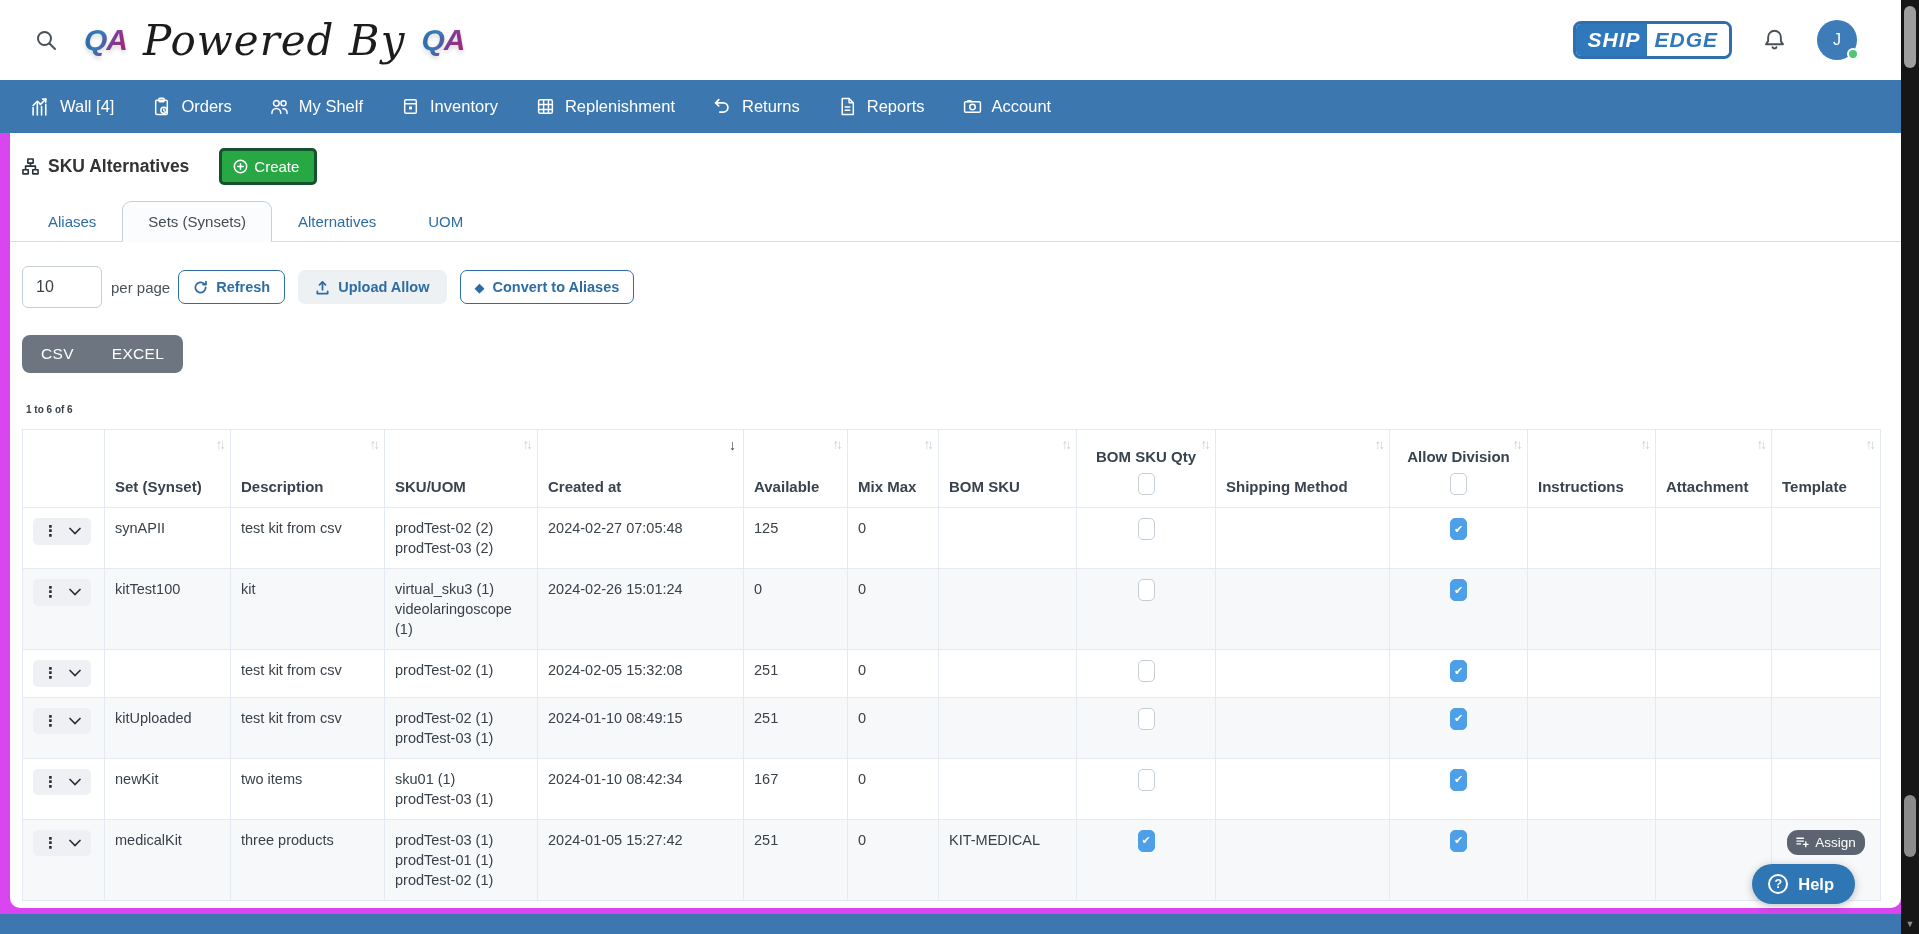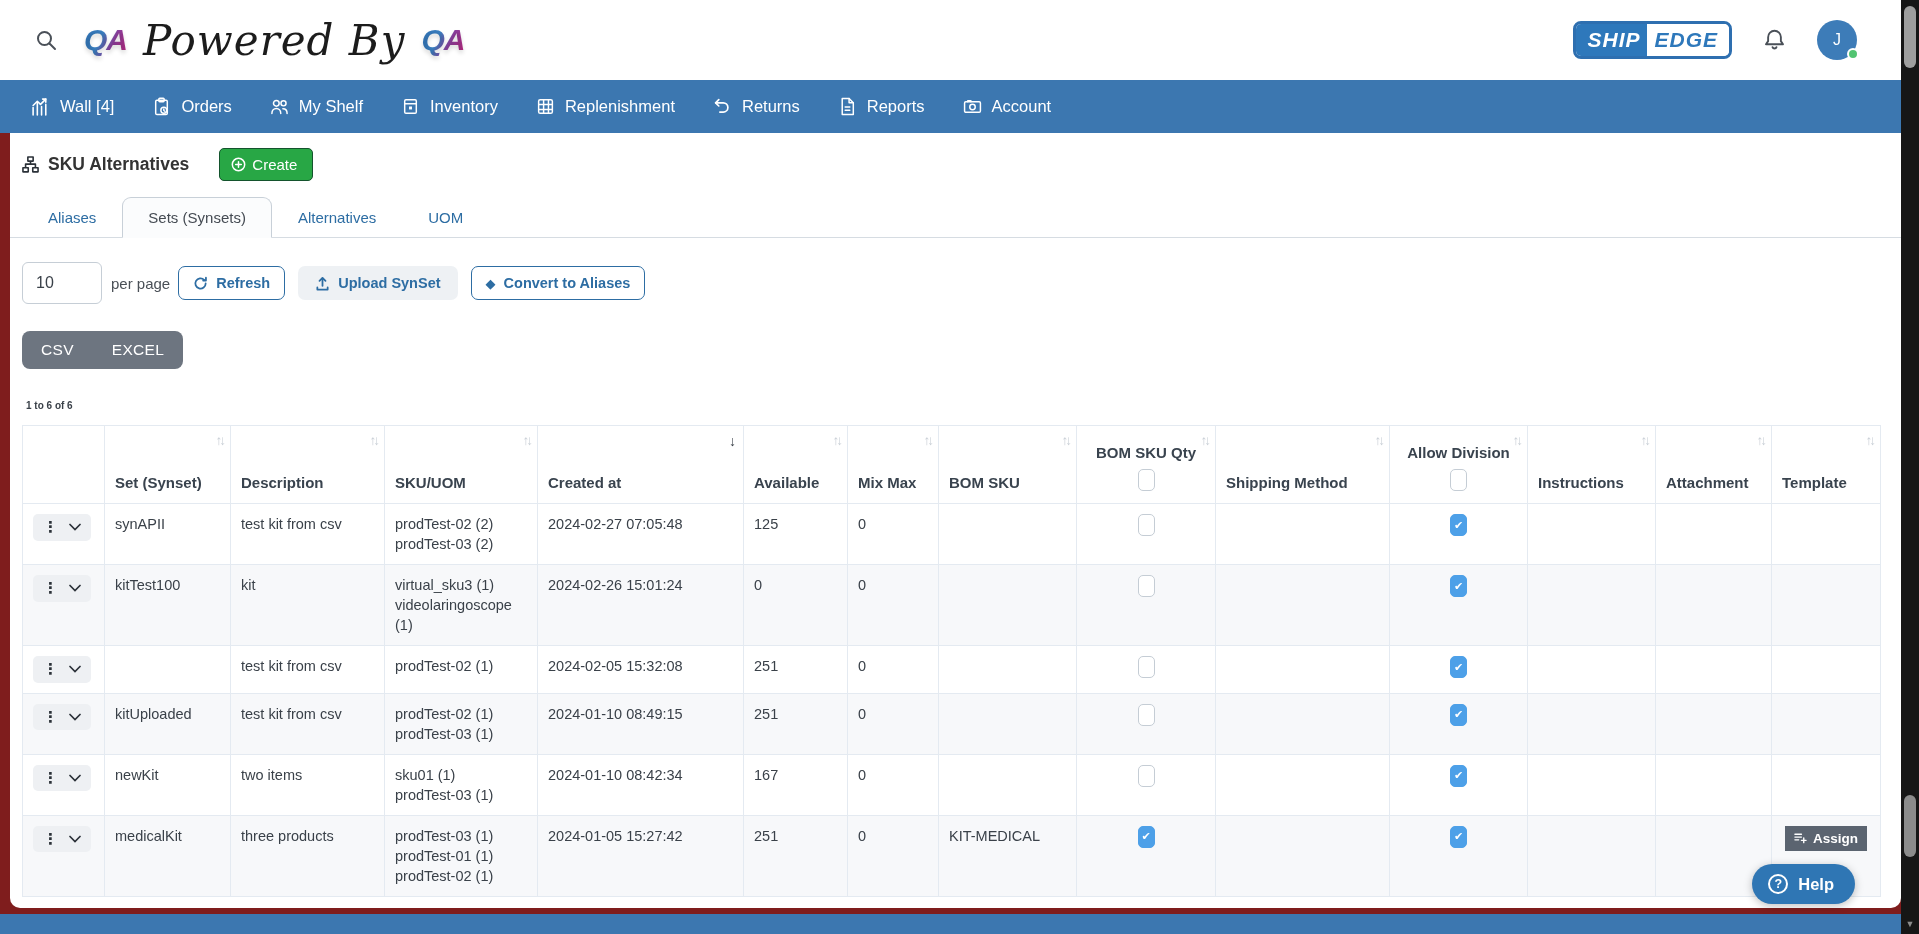--- a/index.html
+++ b/index.html
@@ -1,17 +1,17 @@
 <!DOCTYPE html>
 <html><head>
 <meta charset="utf-8">
 <style>
   *{box-sizing:border-box;margin:0;padding:0}
   body{margin:0;background:#ececec;font-family:"Liberation Sans","DejaVu Sans",sans-serif;-webkit-font-smoothing:antialiased}
-  .viewport{position:relative;width:1919px;height:934px;overflow:hidden;background:#7f1d1d}
+  .viewport{position:relative;width:1919px;height:934px;overflow:hidden;background:#d946ef}
 
   
   .topbar{height:80px;background:#fff;display:flex;align-items:center;padding:0 0 0 34px}
   .search-btn{margin-right:26px;cursor:pointer;display:flex}
   .logo{display:flex;align-items:center;gap:16px}
   .qa-mark{font-weight:900;font-style:italic;font-size:30px;letter-spacing:-1px;
     background:linear-gradient(115deg,#2f6fb2 0%,#3b82c4 40%,#8e3f9e 65%,#c2267d 100%);
     -webkit-background-clip:text;background-clip:text;color:transparent;text-shadow:0 3px 4px rgba(0,0,0,0.15)}
   .powered{font-family:"DejaVu Serif","Liberation Serif",serif;font-style:italic;font-size:42px;color:#1c1c1c;letter-spacing:1px}
   .topbar-right{margin-left:auto;display:flex;align-items:center;gap:30px;padding-right:62px}
@@ -24,21 +24,21 @@
 
   
   .mainnav{height:53px;background:#3c77b0;display:flex;align-items:center;padding:7px 12px}
   .nav-item{display:flex;align-items:center;gap:10px;color:#fff;font-size:16.5px;padding:0 19px;height:100%;cursor:pointer;text-decoration:none;white-space:nowrap}
   .nav-item svg{flex:0 0 auto}
 
   
   .card{position:relative;margin:0 18px 0 10px;background:#fff;height:775px;border-radius:0 0 10px 10px;overflow:hidden}
   .title-row{display:flex;align-items:center;padding:15px 0 8px 12px}
   .page-title{display:flex;align-items:center;gap:9px;font-size:17.5px;font-weight:bold;color:#333}
-  .create-btn{margin-left:30px;display:inline-flex;align-items:center;gap:6px;background:#28a745;border:1px solid #14532d;color:#fff;font-size:15px;border-radius:5px;padding:7px 15px 7px 11px;cursor:pointer}
+  .create-btn{margin-left:30px;display:inline-flex;align-items:center;gap:6px;background:#28a745;border:3px solid #14532d;color:#fff;font-size:15px;border-radius:5px;padding:7px 15px 7px 11px;cursor:pointer}
 
   .tabs{display:flex;margin-top:8px;padding-left:12px;border-bottom:1px solid #d6dce2}
   .tab{padding:11px 25px;font-size:15px;color:#2d6da3;cursor:pointer;border:1px solid transparent;border-bottom:none}
   .tab.active{color:#454b53;background:#fbfcfd;border:1px solid #c8d0d8;border-bottom:1px solid #fbfcfd;border-radius:9px 9px 0 0;margin-bottom:-1px}
 
   .controls{display:flex;align-items:center;margin:24px 18px 0 12px;position:relative}
   .pp-input{width:80px;height:42px;border:1px solid #c6ced6;border-radius:6px;font-size:16px;padding:0 13px;color:#3a4149;font-family:inherit}
   .pp-label{margin:0 8px 0 9px;font-size:15px;color:#4a5057}
   .btn-outline{display:inline-flex;align-items:center;gap:8px;border:1.5px solid #2d6da3;color:#2d6da3;background:#fff;font-weight:bold;font-size:14.5px;border-radius:7px;padding:8px 14px;cursor:pointer;font-family:inherit}
   .btn-soft{display:inline-flex;align-items:center;gap:8px;border:none;color:#2d6da3;background:#eef1f4;font-weight:bold;font-size:14.5px;border-radius:7px;padding:9px 17px;margin:0 13px;cursor:pointer;font-family:inherit}
@@ -61,21 +61,21 @@
   .th-check .th-label{display:block;margin-bottom:8px}
   .grid tbody td{padding:10px 10px;font-size:14.5px;color:#3a4149;vertical-align:top;line-height:1.38}
   .grid tbody tr:nth-child(even){background:#f7f8fa}
   .c-sku{white-space:pre-line}
   .c-center{text-align:center !important}
   .cbx{display:inline-flex;width:17px;height:22px;border:1.5px solid #c5cdd5;border-radius:5px;background:#fff;align-items:center;justify-content:center;cursor:pointer;vertical-align:middle}
   .cbx.checked{background:#4da0e8;border-color:#4da0e8}
   .cbx.checked::after{content:"✔";color:#fff;font-size:11px;font-weight:bold}
   .action-pill{display:inline-flex;align-items:center;gap:11px;background:#eef0f3;border-radius:5px;padding:3px 10px;cursor:pointer}
   .dots{font-size:15px;font-weight:bold;color:#2b3138}
-  .assign-btn{display:inline-flex;align-items:center;gap:6px;background:#5b6470;color:#fff;border:none;border-radius:0;font-size:13.5px;font-weight:bold;padding:5px 9px;cursor:pointer;font-family:inherit}
+  .assign-btn{display:inline-flex;align-items:center;gap:6px;background:#5b6470;color:#fff;border:none;border-radius:11px;font-size:13.5px;font-weight:normal;padding:5px 9px;cursor:pointer;font-family:inherit}
   .help-btn{position:absolute;right:64px;bottom:30px;display:inline-flex;align-items:center;gap:10px;background:#2f76b4;color:#fff;border:none;border-radius:22px;padding:10px 21px 10px 16px;font-size:16.5px;font-weight:bold;cursor:pointer;box-shadow:0 2px 8px rgba(0,0,0,.25);font-family:inherit}
   .q-circle{display:inline-flex;width:20px;height:20px;border:2px solid #fff;border-radius:50%;align-items:center;justify-content:center;font-size:12.5px;font-weight:bold}
   .footer-strip{position:absolute;left:0;right:18px;bottom:0;height:20px;background:#3c77b0}
 
   
   .scrollbar{position:absolute;top:0;right:0;width:18px;height:934px;background:#161616}
   .sb-thumb{position:absolute;left:3px;width:12px;background:#9e9e9e;border-radius:6px}
   .sb-t1{top:6px;height:62px}
   .sb-t2{top:795px;height:62px;background:#8b8b8b}
   .sb-arrow{position:absolute;bottom:5px;width:100%;text-align:center;color:#8b8b8b;font-size:9px;line-height:1}
@@ -219,21 +219,21 @@
             <path d="M13.8 1.8v3h-3" stroke-linejoin="round"></path>
           </svg>
         <span>Refresh</span>
       </button>
       <button class="btn-soft">
         <svg width="15" height="15" viewBox="0 0 16 16" fill="none" stroke="#2d6da3" stroke-width="1.9" stroke-linecap="round" stroke-linejoin="round">
             <path d="M8 10.5V2.5"></path>
             <path d="M4.8 5.2 8 2l3.2 3.2"></path>
             <path d="M2.5 12.2v2.3h11v-2.3"></path>
           </svg>
-        <span>Upload SynSet</span>
+        <span>Upload Allow</span>
       </button>
       <button class="btn-outline">
         <span class="diamond">◆</span>
         <span>Convert to Aliases</span>
       </button>
     </div>
 
     <div class="export-group">
       <span class="export-btn">CSV</span>
       <span class="export-btn">EXCEL</span>

